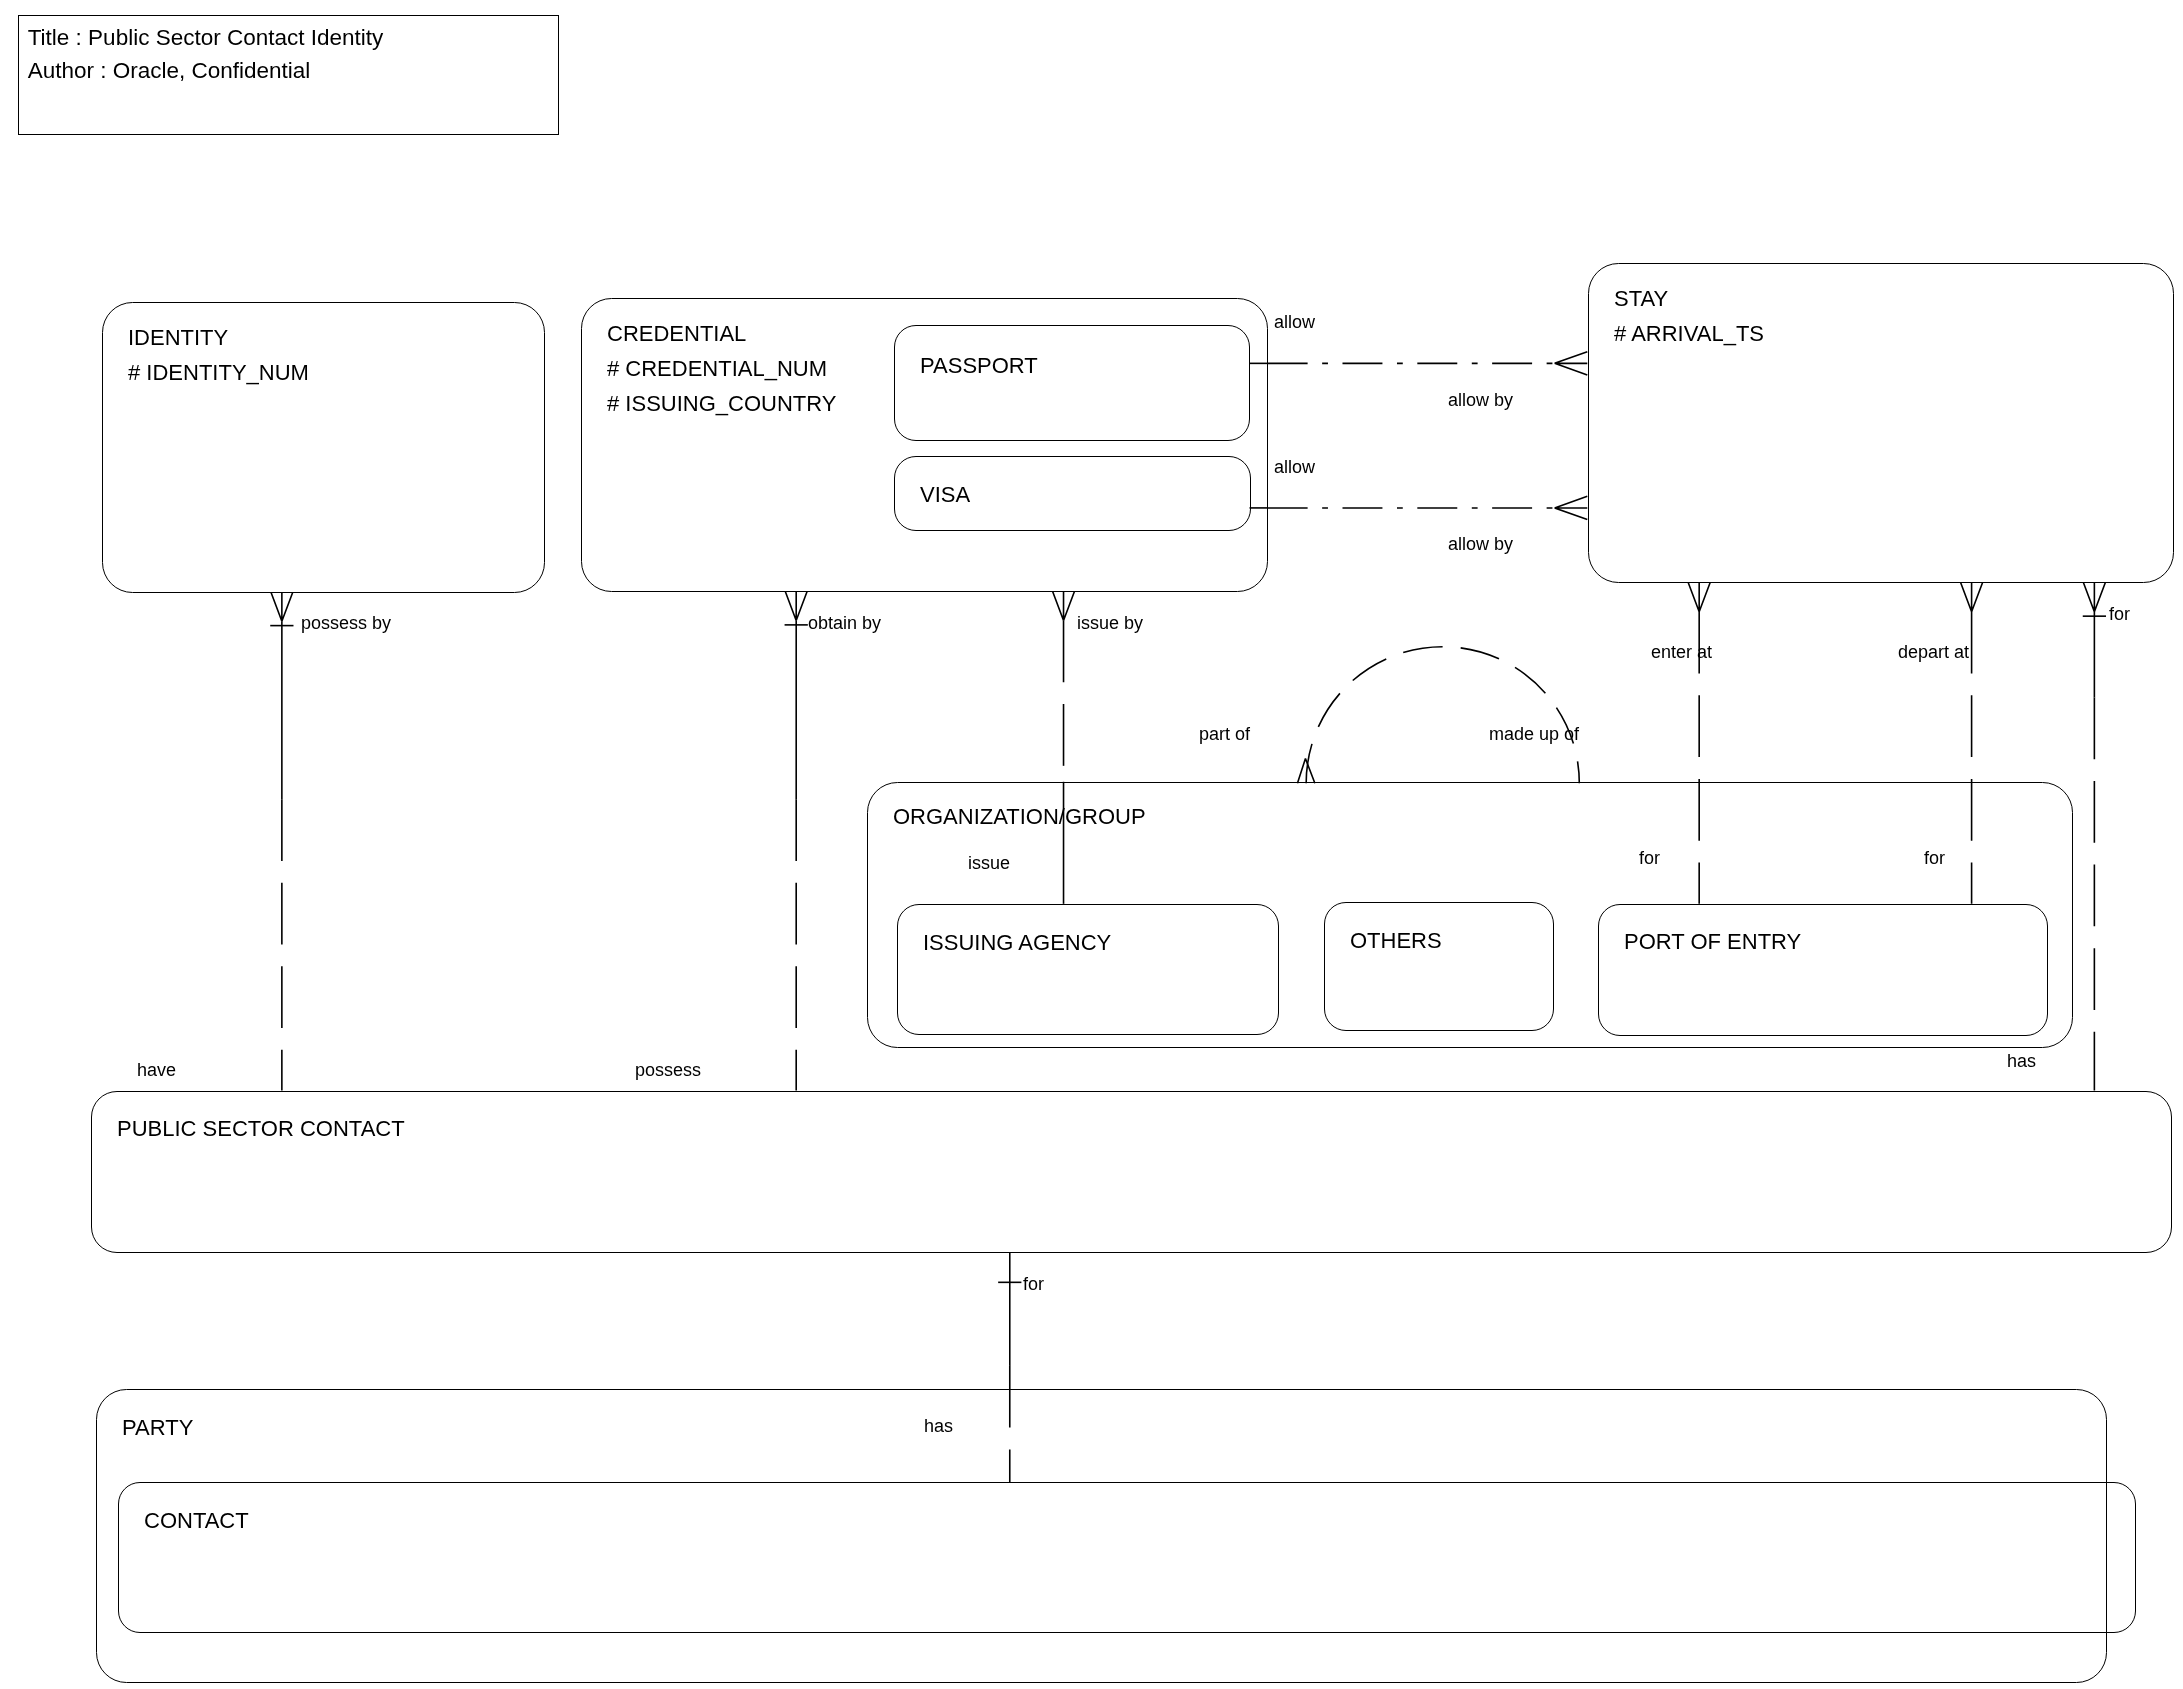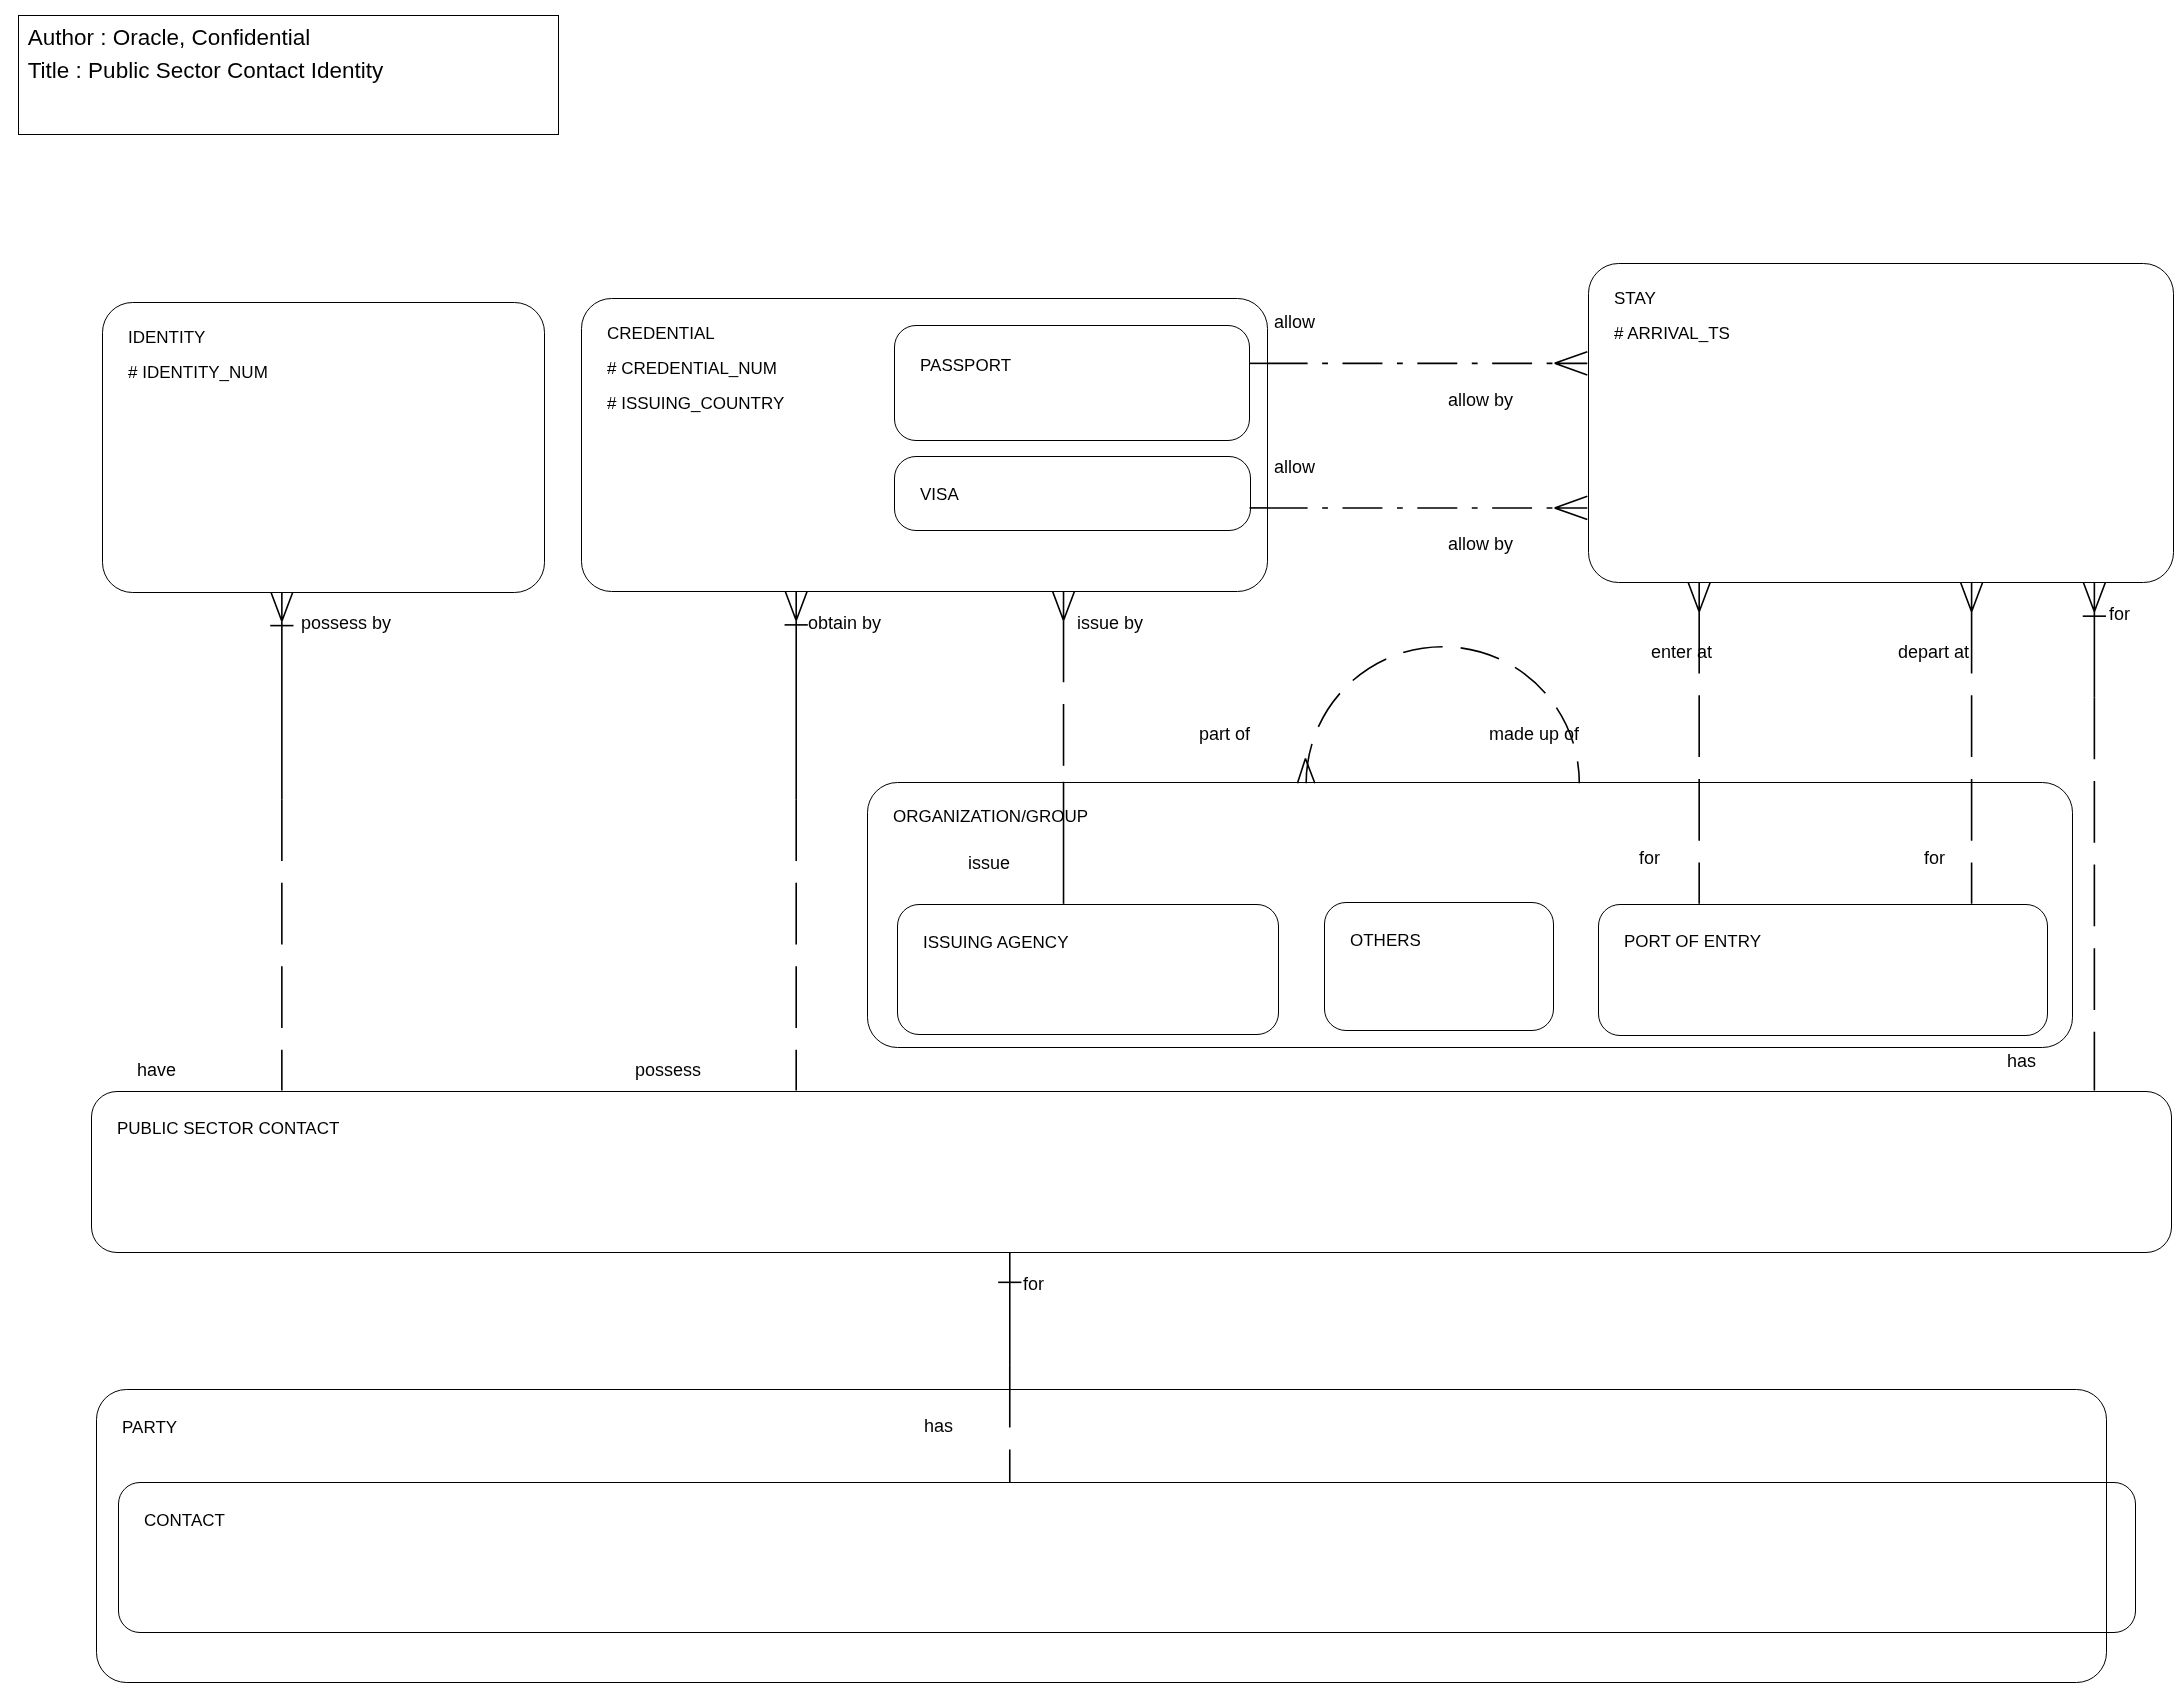--- a/index.html
+++ b/index.html
@@ -6,21 +6,21 @@
   body{
     width:2183px;height:1690px;background:#ffffff;position:relative;
     font-family:"Liberation Sans", sans-serif;color:#000;overflow:hidden;
   }
   #wires{position:absolute;left:0;top:0;}
   .box{
     position:absolute;border:1.5px solid #000;box-sizing:border-box;
     background:transparent;border-radius:30.5px;
   }
   .subtype{border-radius:22px;}
-  .lbl{padding:17.4px 0 0 25px;font-size:17px;line-height:35px;white-space:nowrap;}
+  .lbl{padding:17.4px 0 0 25px;font-size:22px;line-height:35px;white-space:nowrap;}
   .titlebox{
     position:absolute;left:18px;top:14.5px;width:541px;height:120px;
     border:1.5px solid #000;box-sizing:border-box;background:transparent;
   }
   .titlebox .lbl{padding:5.8px 0 0 8.7px;font-size:22.5px;line-height:33px;}
   .rlabel{
     position:absolute;font-size:18px;line-height:23px;white-space:nowrap;
   }
 </style>
 </head>
@@ -66,22 +66,22 @@
     <path d="M1786,1078 L1797,1044 M1810,1078 L1797,1044"></path>
 
     <path d="M1390,1724 V1880"></path>
     <path d="M1374,1765 H1406"></path>
     <path stroke-dasharray="85 30" d="M1390,1880 V2040"></path>
   </g>
 </svg>
 
 <div class="titlebox">
   <div class="lbl">
+    <div>Title : Public Sector Contact Identity</div>
     <div>Author : Oracle, Confidential</div>
-    <div>Title : Public Sector Contact Identity</div>
   </div>
 </div>
 
 <div class="box" style="left:102px;top:302px;width:443px;height:291px;">
   <div class="lbl">
     <div>IDENTITY</div>
     <div># IDENTITY_NUM</div>
   </div>
 </div>
 

